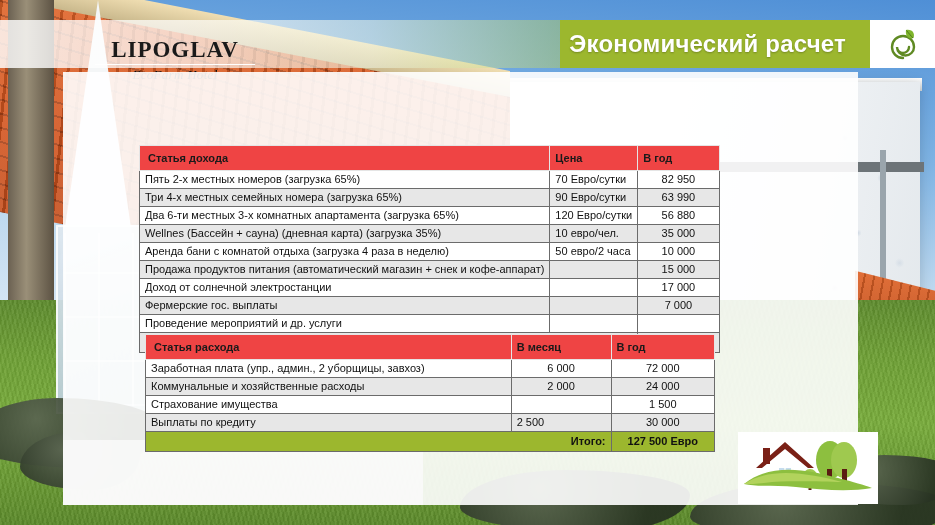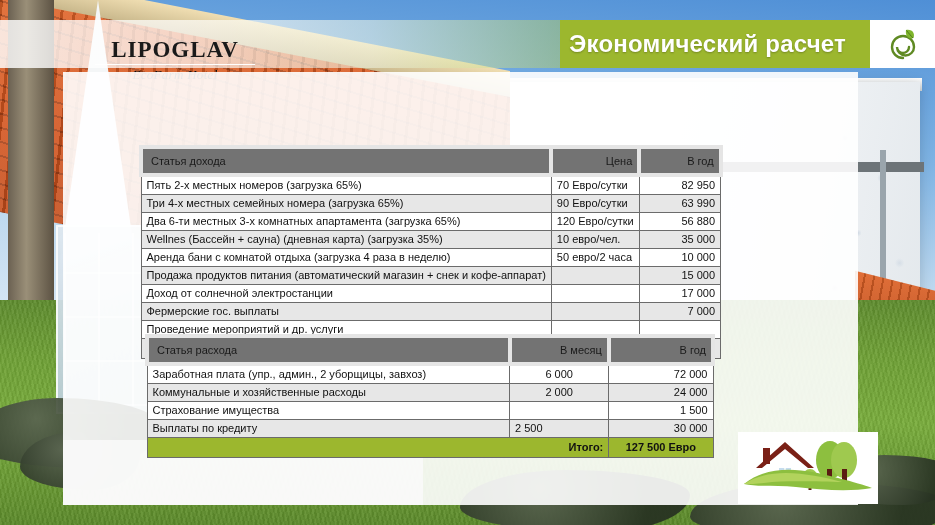--- a/index.html
+++ b/index.html
@@ -146,27 +146,27 @@
     position:absolute;left:63px;top:440px;width:360px;height:65px;
     background:rgba(250,250,250,.82);
   }
 
   
   table{border-collapse:collapse;position:absolute;font-size:11px;color:#111;}
   #income-table{left:139px;top:145px;width:570px;}
   #expense-table{left:145px;top:334px;width:570px;}
   th,td{border:1px solid #6b6b6b;padding:0 5px;height:17px;line-height:17px;
         background:#ffffff;white-space:nowrap;overflow:hidden;}
-  thead th{background:#737373;color:#1a1a1a;font-weight:normal;height:24px;line-height:24px;
-           border:4px solid #e5e5e5;}
+  thead th{background:#ef4444;color:#1a1a1a;font-weight:bold;height:24px;line-height:24px;
+           border:1px solid #e5e5e5;}
   .c-desc{width:372px;text-align:left;}
   .c-price{width:100px;text-align:left;}
-  .c-year{width:98px;text-align:right;}
+  .c-year{width:98px;text-align:center;}
   thead .c-desc{text-align:left;padding-left:8px;}
-  thead .c-price,thead .c-year{text-align:right;}
+  thead .c-price,thead .c-year{text-align:left;}
   tbody tr:nth-child(even) td{background:#e7e7e7;}
   tr.total td{background:#9cb72e;font-weight:bold;border:1px solid #6b6b6b;height:19px;line-height:19px;}
   td.total-label{text-align:right;}
   td.total-value{text-align:center;}
 
   
   .annual{
     position:absolute;left:512px;top:444px;width:197px;height:20px;
     background:#9cb72e;border:1px solid #3d3d3d;
     display:flex;align-items:center;font-size:12px;font-weight:bold;color:#111;

